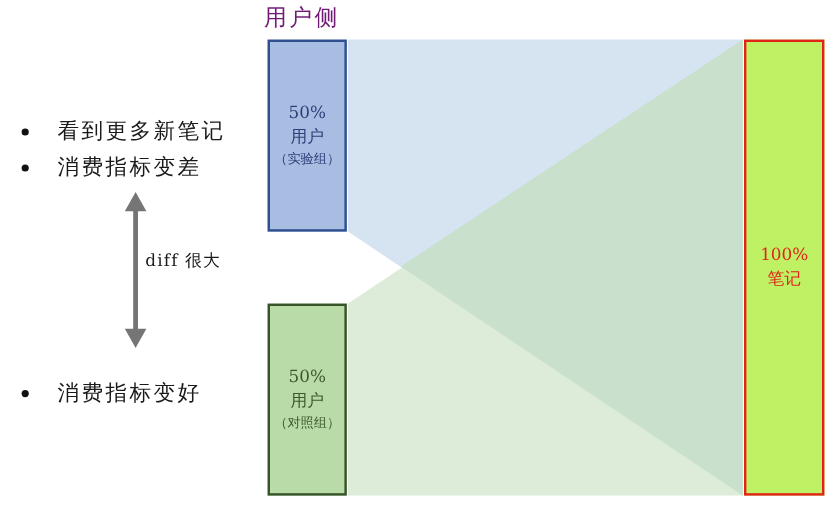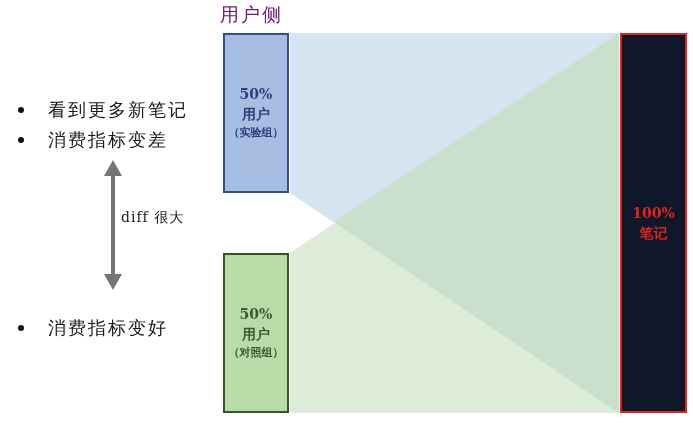--- a/index.html
+++ b/index.html
@@ -10,35 +10,35 @@
       color: #1a1a1a;
     }
     .abs { position: absolute; }
     #flows { position: absolute; left: 0; top: 0; }
     .title {
       left: 220px; top: 2px; font-size: 19px; letter-spacing: 2px;
       color: #701a75;
     }
     .box {
       display: flex; flex-direction: column; align-items: center; justify-content: center;
-      box-sizing: border-box; text-align: right; font-weight: bold;
+      box-sizing: border-box; text-align: right;
     }
     .box-exp {
       left: 223px; top: 33px; width: 66px; height: 160px;
       background: #a8bde2; border: 2px solid #2f4f8f;
       color: #2c3f78;
     }
     .box-ctl {
       left: 223px; top: 253px; width: 66px; height: 160px;
       background: #b9dba8; border: 2px solid #37532a;
       color: #3a5a2c;
     }
     .box-notes {
       left: 620px; top: 33px; width: 67px; height: 380px;
-      background: #0f172a; border: 2px solid #e2231a;
+      background: #bef264; border: 2px solid #e2231a;
       color: #e2231a;
     }
     .pct { font-size: 14px; line-height: 20px; }
     .lbl { font-size: 14px; line-height: 20px; }
     .sub { font-size: 11px; line-height: 18px; }
     .bullets { left: 8px; font-size: 18px; line-height: 30px; letter-spacing: 2px; }
     .bullets ul { list-style: none; margin: 10px; padding: 0; }
     .bullets li { display: flex; align-items: center; }
     .bullets .dot {
       width: 6px; height: 6px; border-radius: 50%; background: #111;

